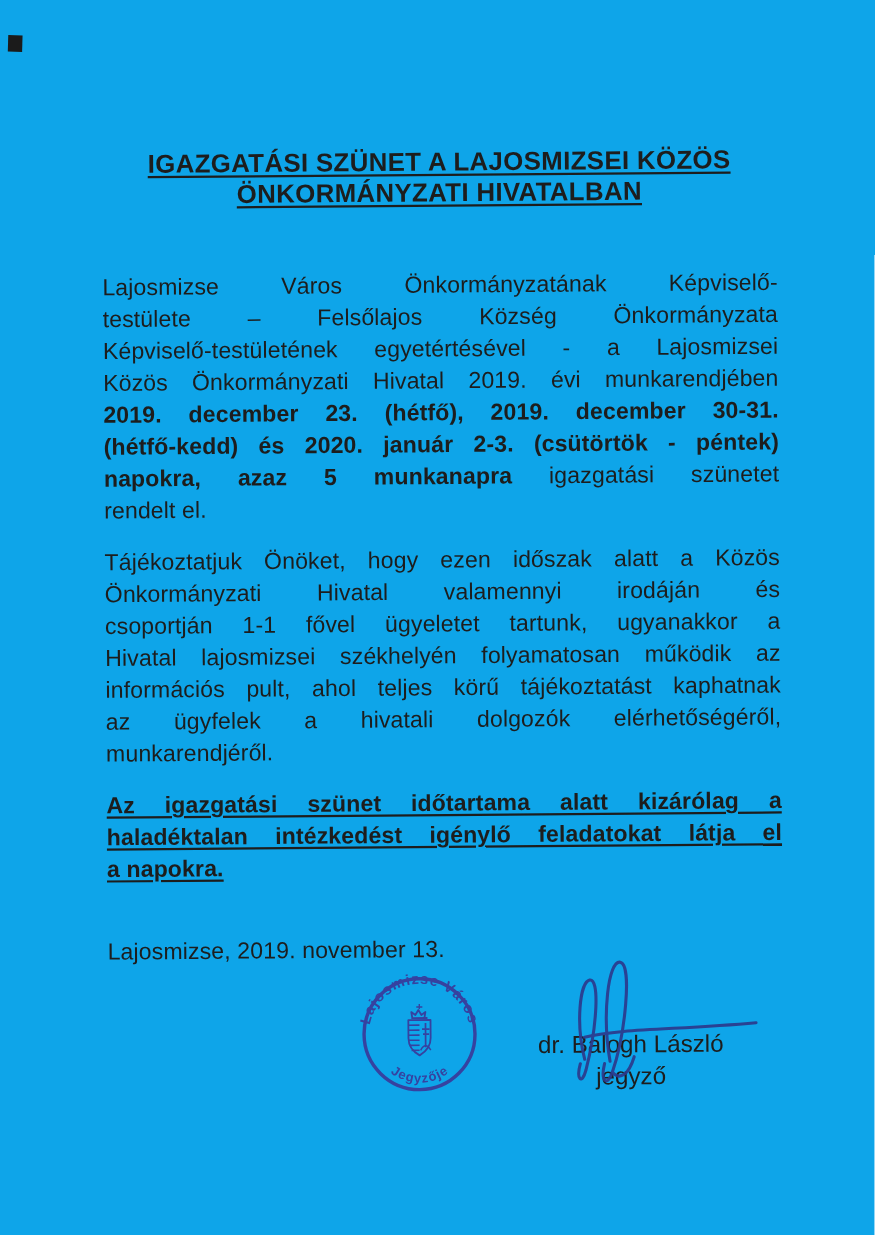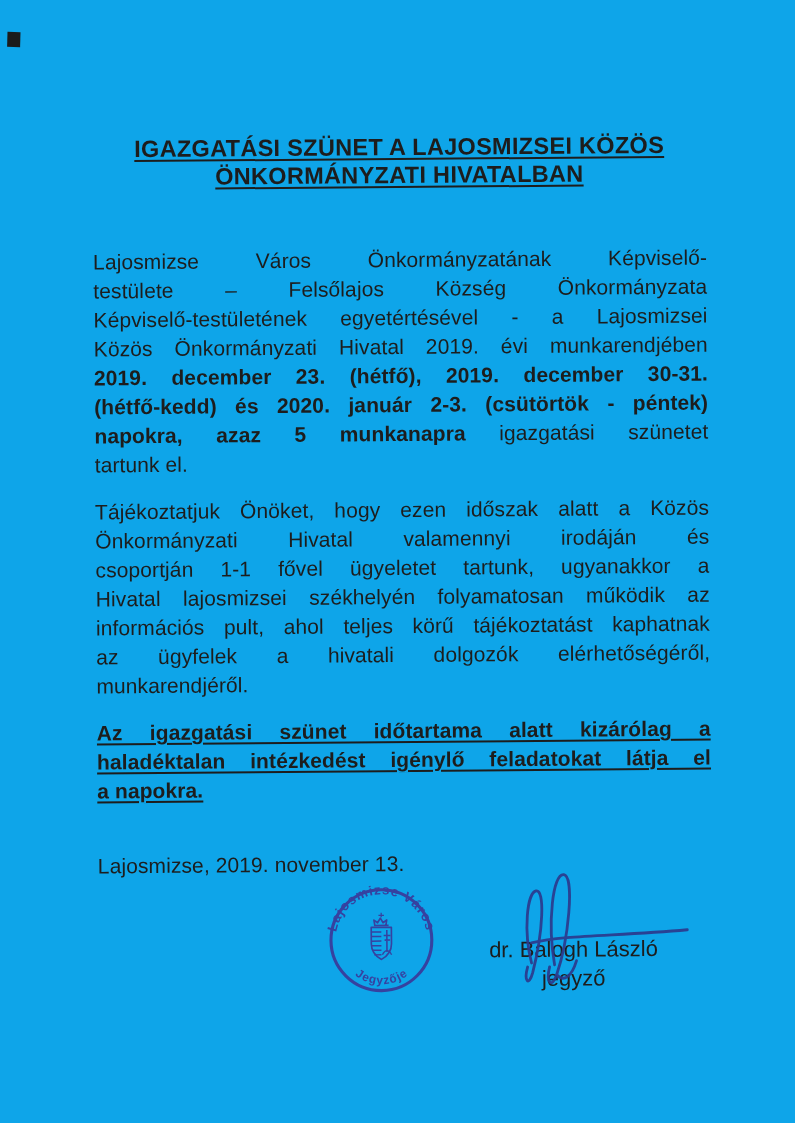--- a/index.html
+++ b/index.html
@@ -52,21 +52,21 @@
         </div>
 
       <div class="para-gap-lg">
           <div class="line just"><span>Lajosmizse Város Önkormányzatának Képviselő-</span></div>
           <div class="line just"><span>testülete – Felsőlajos Község Önkormányzata</span></div>
           <div class="line just"><span>Képviselő-testületének egyetértésével - a Lajosmizsei</span></div>
           <div class="line just"><span>Közös Önkormányzati Hivatal 2019. évi munkarendjében</span></div>
           <div class="line just"><span class="b">2019. december 23. (hétfő), 2019. december 30-31.</span></div>
           <div class="line just"><span class="b">(hétfő-kedd) és 2020. január 2-3. (csütörtök - péntek)</span></div>
           <div class="line just"><span class="b">napokra, azaz 5 munkanapra</span><span> igazgatási szünetet</span></div>
-          <div class="line"><span>tartunk el.</span></div>
+          <div class="line"><span>rendelt el.</span></div>
         </div>
 
       <div class="para-gap">
           <div class="line just"><span>Tájékoztatjuk Önöket, hogy ezen időszak alatt a Közös</span></div>
           <div class="line just"><span>Önkormányzati Hivatal valamennyi irodáján és</span></div>
           <div class="line just"><span>csoportján 1-1 fővel ügyeletet tartunk, ugyanakkor a</span></div>
           <div class="line just"><span>Hivatal lajosmizsei székhelyén folyamatosan működik az</span></div>
           <div class="line just"><span>információs pult, ahol teljes körű tájékoztatást kaphatnak</span></div>
           <div class="line just"><span>az ügyfelek a hivatali dolgozók elérhetőségéről,</span></div>
           <div class="line"><span>munkarendjéről.</span></div>

